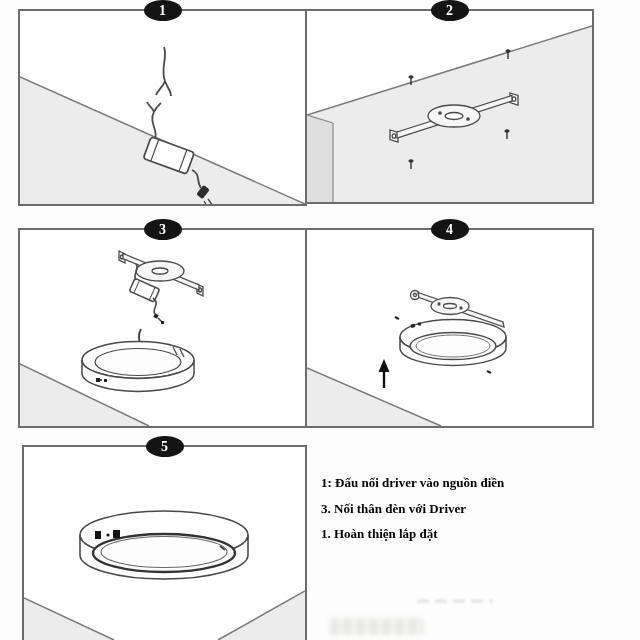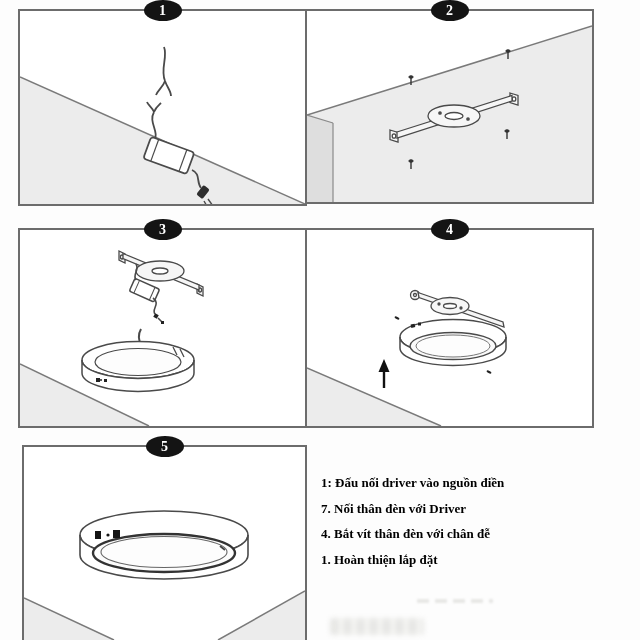--- a/index.html
+++ b/index.html
@@ -197,21 +197,20 @@
         <rect x="71" y="84" width="6" height="8" fill="#141414"></rect>
         <rect x="89" y="83" width="7" height="8" fill="#141414"></rect>
         <circle cx="84" cy="88" r="1.6" fill="#141414"></circle>
         <path d="M196,99 l5,4" stroke="#444" stroke-width="1.8" fill="none"></path>
       </g>
     </svg>
   </section>
 
   <div class="instructions">
     <div>1: Đấu nối driver vào nguồn điền</div>
-    <div>7. Nối thân đèn với Driver</div>
-    <div>4. Bắt vít thân đèn với chân đễ</div>
+    <div>3. Nối thân đèn với Driver</div>
     <div>1. Hoàn thiện lắp đặt</div>
   </div>
 
   <div class="watermark-faint"></div>
   <div class="watermark"></div>
 
 </div>
 
 </body></html>

